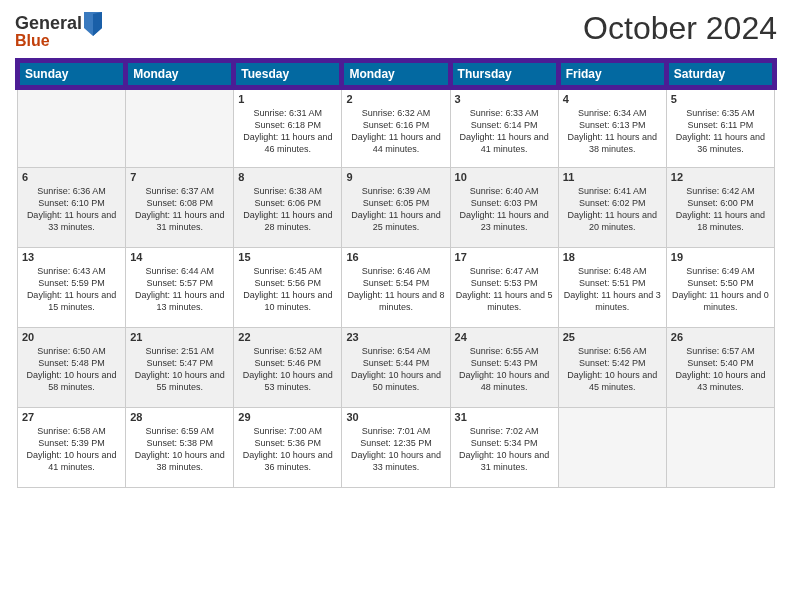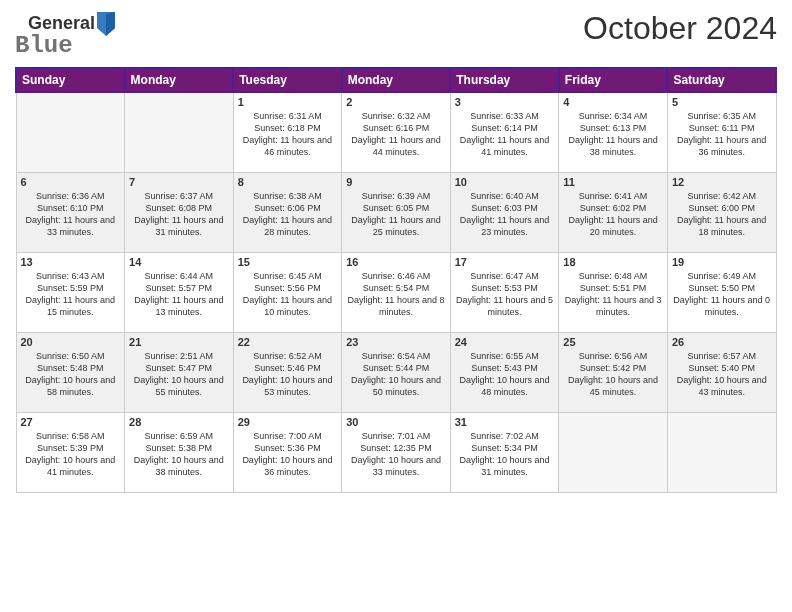--- a/index.html
+++ b/index.html
@@ -39,27 +39,27 @@
     .subtitle {
       font-size: 14px;
       color: #555;
     }
     .calendar {
       width: 100%;
       border-collapse: collapse;
       table-layout: fixed;
     }
     .calendar th {
-      background: #701a75;
+      background: #0369a1;
       color: #fff;
       text-align: left;
       padding: 4px 5px;
       font-size: 12px;
       font-weight: bold;
-      border: 2px solid #4c1d95;
+      border: 5px solid #4c1d95;
     }
     .calendar td {
       border: 1px solid #ccc;
       vertical-align: top;
       padding: 3px 4px;
       font-size: 9.5px;
       color: #333;
       height: 80px;
       background: #fff;
     }
@@ -82,28 +82,28 @@
       background: #f0f0f0;
     }
   </style>
 </head>
 <body>
 
 <div class="page">
   <div class="header">
     <div class="logo">
       <div>
-        <div style="display:flex;align-items:center;margin-left:13px;">
+        <div style="display:flex;align-items:center;">
           <span class="logo-general" style="font-size:18px;font-weight:bold;color:#333;">General</span>
           <svg width="22" height="26" viewBox="0 0 22 26">
             <polygon points="2,2 20,2 20,18 11,26 2,18" fill="#3a7abf"></polygon>
             <polygon points="11,4 20,2 20,18 11,26" fill="#1a5fa8"></polygon>
           </svg>
         </div>
-        <span class="logo-blue" style="font-size:24px;font-weight:bold;color:#737373;display:block;margin-top:-4px;font-family:Liberation Mono, monospace;">Blue</span>
+        <span class="logo-blue" style="font-size:16px;font-weight:bold;color:#c2410c;display:block;margin-top:-4px;">Blue</span>
       </div>
     </div>
     <div class="title-block">
       <div class="month-title">October 2024</div>
     </div>
   </div>
 
   <table class="calendar">
     <thead>
       <tr>

